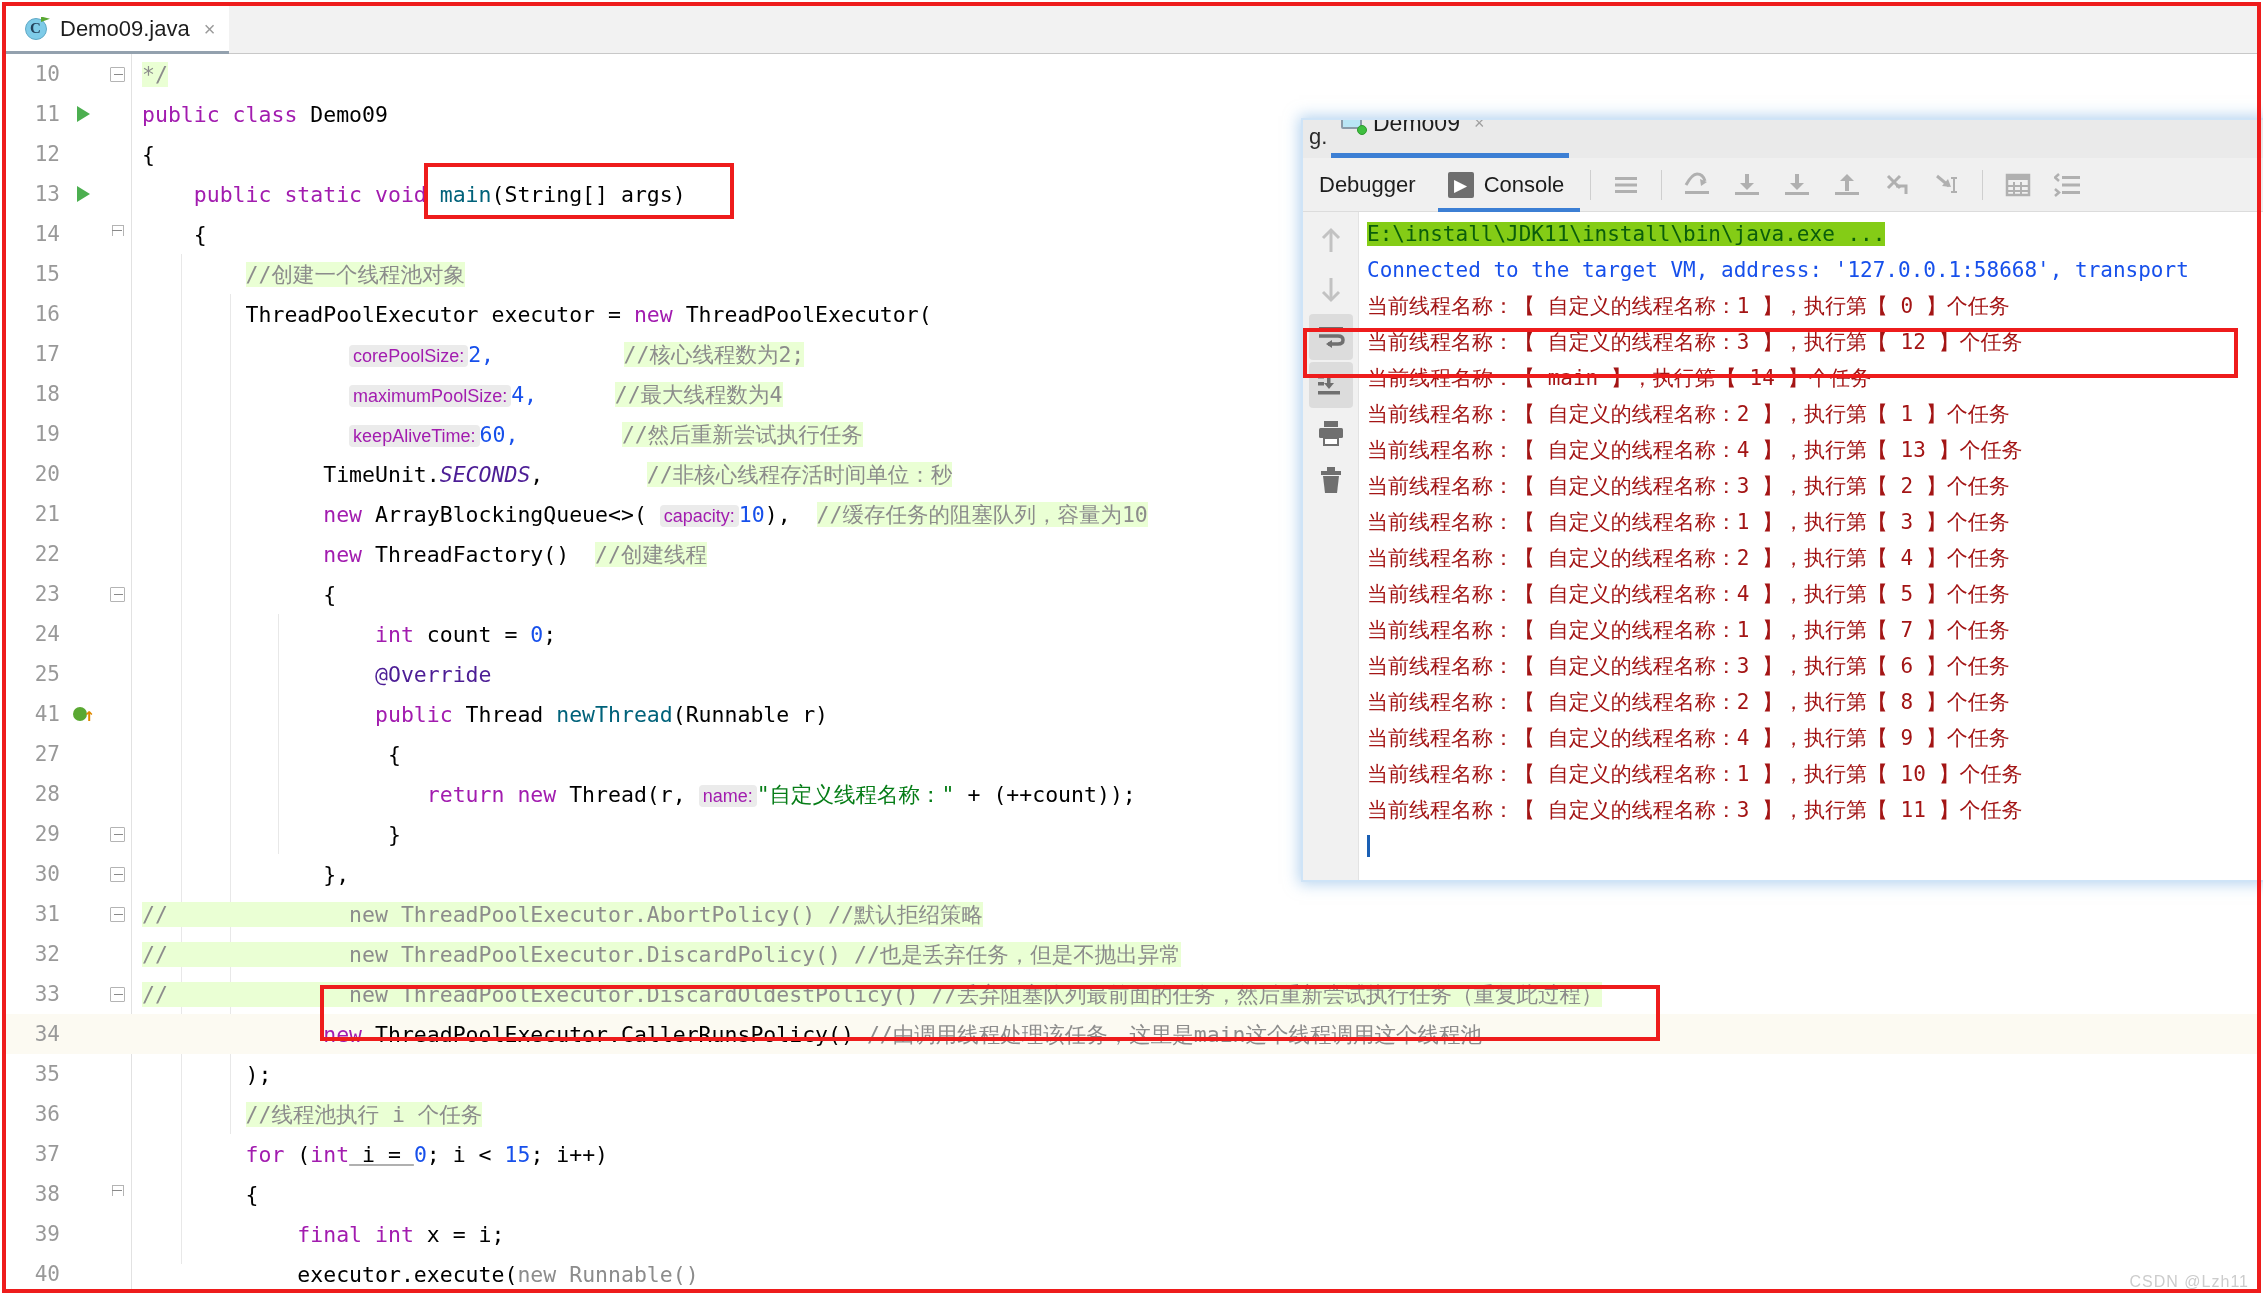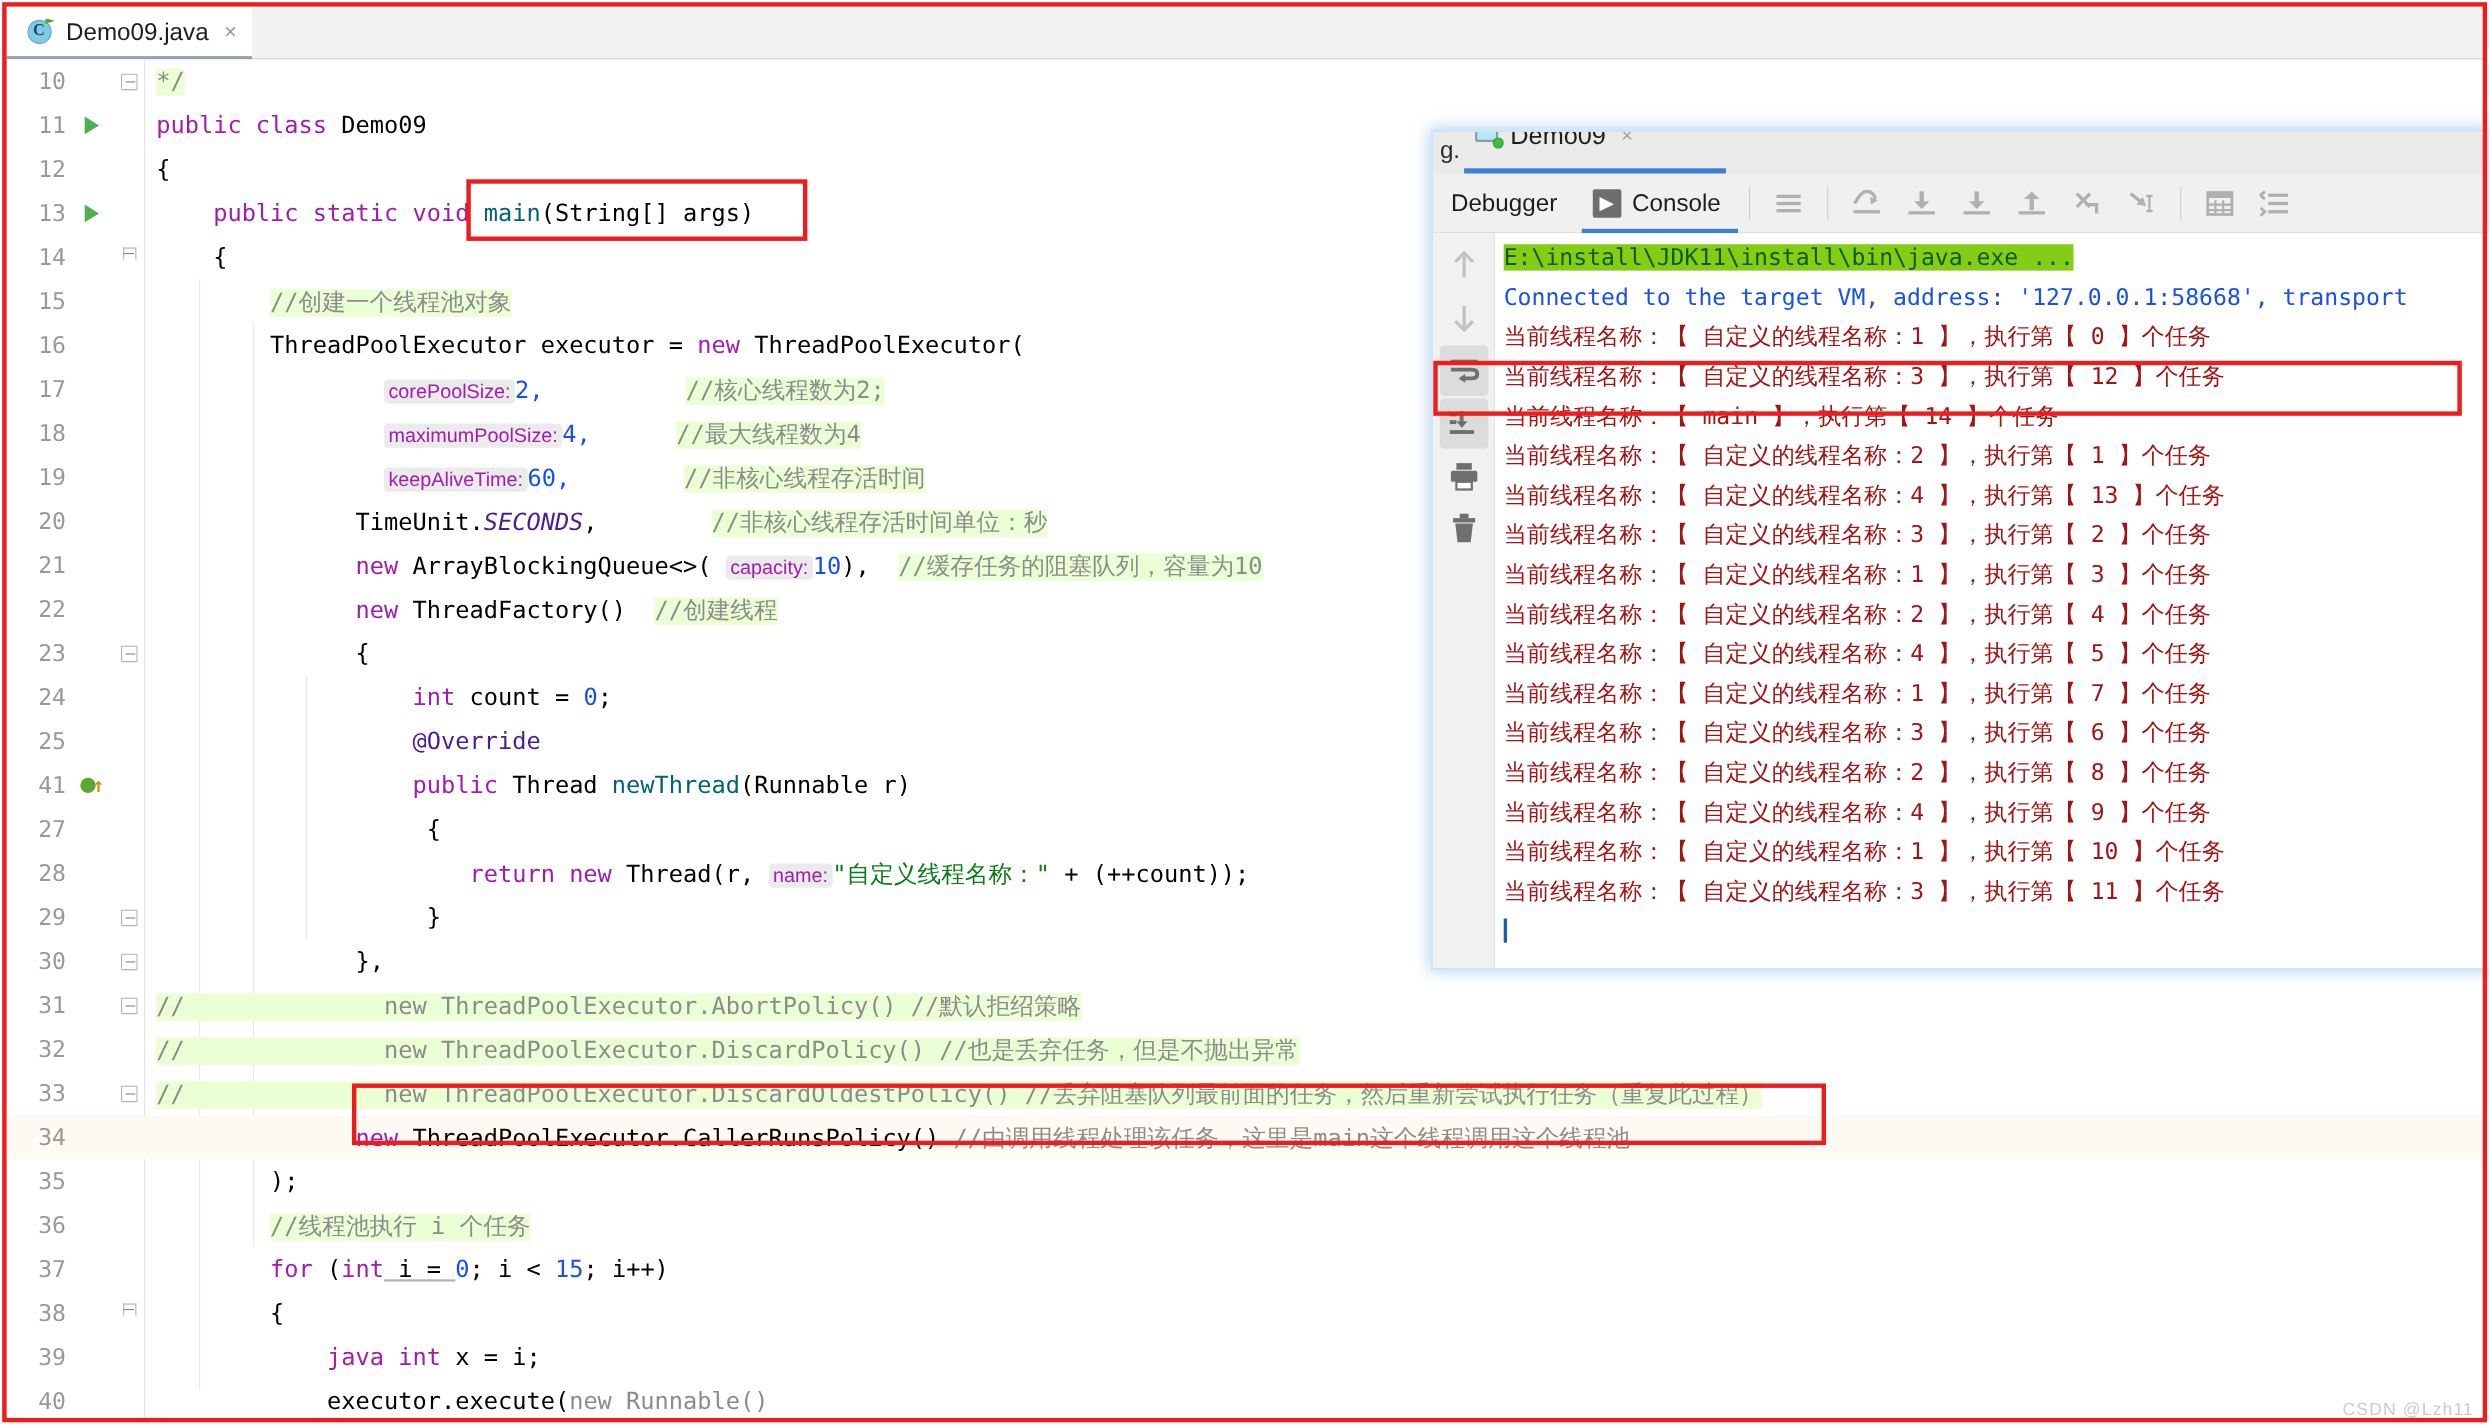--- a/index.html
+++ b/index.html
@@ -407,21 +407,21 @@
         <span class="lnum">18</span>
         <span class="marker"></span>
         <span class="fold"></span>
         <span class="code-text">                <span class="hint">maximumPoolSize:</span><span class="num">4,</span>      <span class="cmt-hl">//最大线程数为4</span></span>
       </div>
 
       <div class="line">
         <span class="lnum">19</span>
         <span class="marker"></span>
         <span class="fold"></span>
-        <span class="code-text">                <span class="hint">keepAliveTime:</span><span class="num">60,</span>        <span class="cmt-hl">//非核心线程存活时间</span></span>
+        <span class="code-text">                <span class="hint">keepAliveTime:</span><span class="num">60,</span>        <span class="cmt-hl">//然后重新尝试执行任务</span></span>
       </div>
 
       <div class="line">
         <span class="lnum">20</span>
         <span class="marker"></span>
         <span class="fold"></span>
         <span class="code-text">              <span class="cls">TimeUnit.</span><span class="stat">SECONDS</span><span class="cls">,</span>        <span class="cmt-hl">//非核心线程存活时间单位：秒</span></span>
       </div>
 
       <div class="line">
@@ -547,21 +547,21 @@
         <span class="lnum">38</span>
         <span class="marker"></span>
         <span class="fold"><span class="fold-box tri"></span></span>
         <span class="code-text">        <span class="cls">{</span></span>
       </div>
 
       <div class="line">
         <span class="lnum">39</span>
         <span class="marker"></span>
         <span class="fold"></span>
-        <span class="code-text">            <span class="kw">java int</span><span class="cls"> x = i;</span></span>
+        <span class="code-text">            <span class="kw">final int</span><span class="cls"> x = i;</span></span>
       </div>
 
       <div class="line">
         <span class="lnum">40</span>
         <span class="marker"></span>
         <span class="fold"></span>
         <span class="code-text">            <span class="cls">executor.execute(</span><span class="cmt">new Runnable()</span></span>
       </div>
 
     </div>

